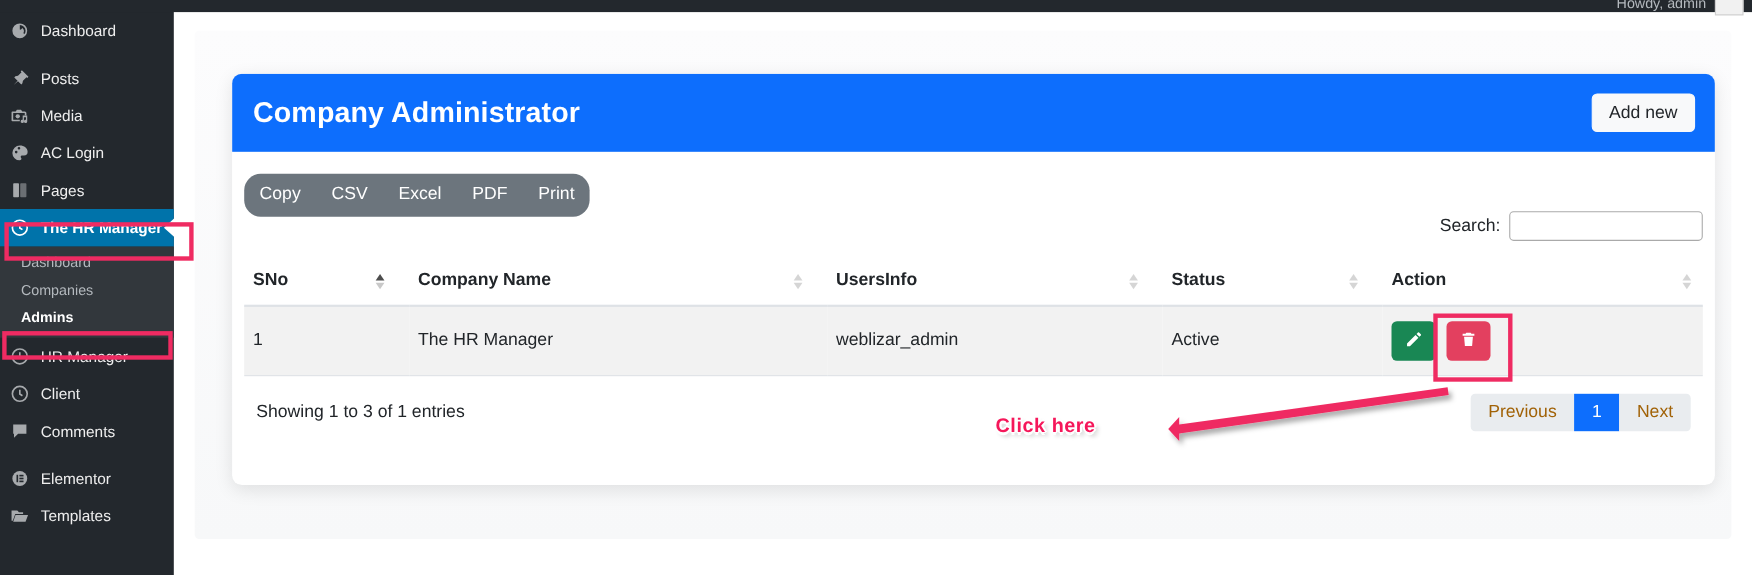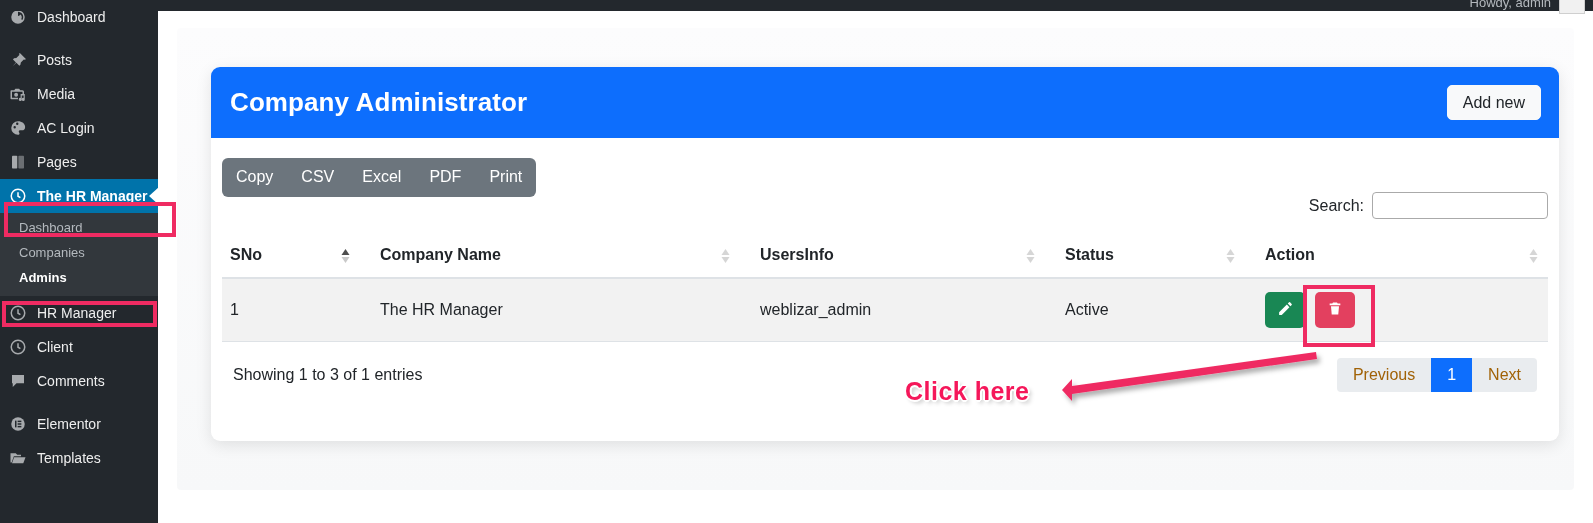--- a/index.html
+++ b/index.html
@@ -23,20 +23,21 @@
   }
   .adminbar-avatar {
     width: 26px; height: 22px; background: #f1f1f1;
     border: 1px solid #cfcfcf; display: inline-block;
   }
 
   
   .sidebar {
     position: absolute; left: 0; top: 0; width: 158px; height: 523px;
     background: #23282d; z-index: 30;
+    padding-top: 11px;
   }
   .menu-item {
     position: relative;
     display: flex; align-items: center;
     height: 34px; padding-left: 8px;
     color: #eeeeee; font-size: 14px;
     white-space: nowrap;
   }
   .menu-item .mi-ico {
     width: 20px; height: 20px; margin-right: 9px;
@@ -101,21 +102,21 @@
     background: #f8f9fa; color: #212529;
     border: 1px solid #f8f9fa; border-radius: 5px;
     font-size: 16px; padding: 8px 15px; line-height: 1.1;
     font-family: "Liberation Sans", sans-serif; cursor: pointer;
   }
 
   .card-body { padding: 20px 11px 0 11px; position: relative; }
 
   .dt-buttons {
     display: inline-flex; background: #6c757d;
-    border-radius: 6px; overflow: hidden; justify-content: space-between;
+    border-radius: 15px; overflow: hidden; justify-content: space-between;
   }
   .dt-btn {
     color: #ffffff; font-size: 16px;
     padding: 9px 14px; cursor: pointer;
     background: transparent; border: none;
     font-family: "Liberation Sans", sans-serif;
     line-height: 1.3;
   }
 
   .search-row {
@@ -172,21 +173,21 @@
     font-family: "Liberation Sans", sans-serif; cursor: pointer;
   }
   .pg:first-child { border-top-left-radius: 4px; border-bottom-left-radius: 4px; }
   .pg:last-child { border-top-right-radius: 4px; border-bottom-right-radius: 4px; }
   .pg.active { background: #0d6efd; color: #ffffff; }
 
   
   .overlay { position: absolute; left: 0; top: 0; width: 1593px; height: 523px; pointer-events: none; z-index: 70; }
   .clickhere {
     position: absolute; left: 905px; top: 377px;
-    font-size: 25px; font-weight: 700; color: #f5175a;
+    font-size: 18px; font-weight: 700; color: #f5175a;
     font-family: "Liberation Sans", sans-serif;
     letter-spacing: 0.5px;
     text-shadow: 2px 0 0 #fff, -2px 0 0 #fff, 0 2px 0 #fff, 0 -2px 0 #fff,
                  1px 1px 0 #fff, -1px -1px 0 #fff, 1px -1px 0 #fff, -1px 1px 0 #fff,
                  3px 3px 4px rgba(0,0,0,0.25);
     white-space: nowrap;
   }
 </style>
 </head>
 <body>

